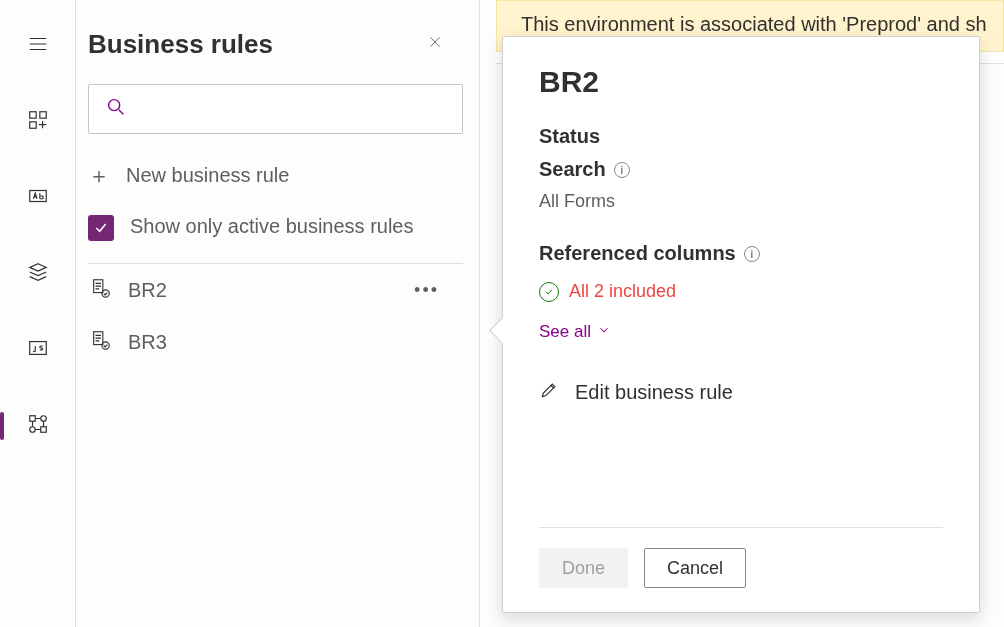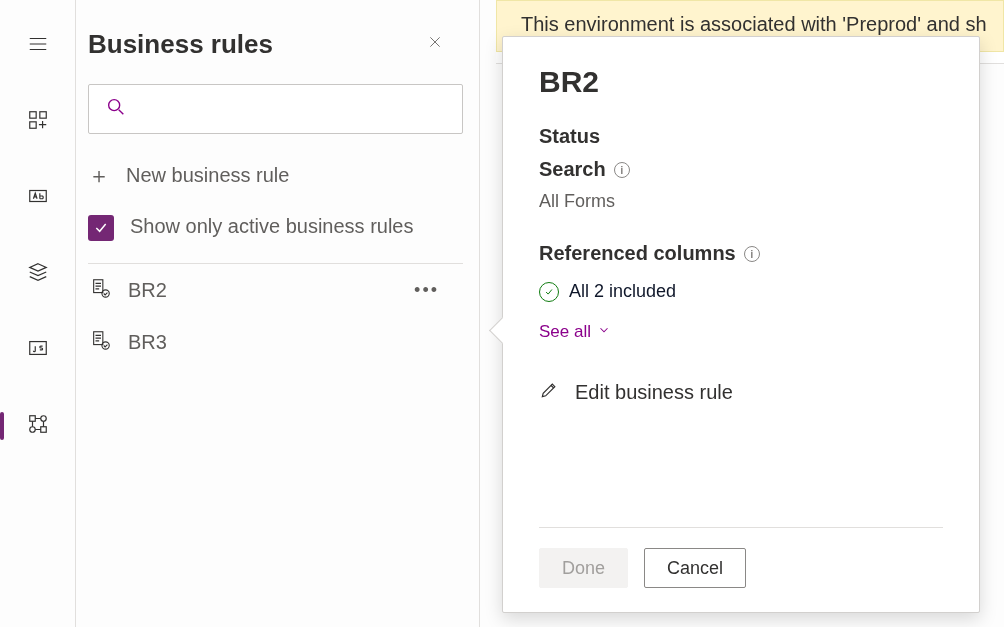--- a/index.html
+++ b/index.html
@@ -58,21 +58,21 @@
   .flyout{position:absolute;left:502px;top:36px;width:478px;bottom:14px;background:#fff;border:1px solid #d2d0ce;box-shadow:0 6px 18px rgba(0,0,0,.15);border-radius:2px;padding:28px 36px 0 36px;display:flex;flex-direction:column;}
   .flyout::before{content:"";position:absolute;left:-10px;top:284px;width:18px;height:18px;background:#fff;border-left:1px solid #d2d0ce;border-bottom:1px solid #d2d0ce;transform:rotate(45deg);}
   .fo-title{font-size:30px;font-weight:600;margin-bottom:26px;}
   .section-label{font-size:20px;font-weight:600;margin-bottom:10px;display:flex;align-items:center;gap:8px;}
   .info{width:16px;height:16px;border:1px solid #8a8886;border-radius:50%;display:inline-flex;align-items:center;justify-content:center;font-size:11px;color:#8a8886;}
   .toggle-row{display:flex;align-items:center;gap:18px;margin-bottom:28px;}
   .toggle{width:58px;height:30px;border-radius:15px;background:var(--purple);position:relative;}
   .toggle .knob{position:absolute;right:4px;top:4px;width:22px;height:22px;border-radius:50%;background:#fff;}
   .toggle-label{font-size:20px;}
   .scope-val{font-size:18px;color:#605e5c;margin-bottom:30px;}
-  .ref-row{display:flex;align-items:center;gap:10px;font-size:18px;color:#0f172a;margin-top:6px;}
+  .ref-row{display:flex;align-items:center;gap:10px;font-size:18px;color:#ef4444;margin-top:6px;}
   .check-circle{width:20px;height:20px;border:1.5px solid var(--green);border-radius:50%;display:flex;align-items:center;justify-content:center;}
   .check-circle svg{width:10px;height:10px;stroke:var(--green);stroke-width:2.4;fill:none;}
   .see-all{display:flex;align-items:center;gap:6px;color:var(--purple2);font-size:17px;margin-top:20px;cursor:pointer;}
   .see-all svg{width:14px;height:14px;stroke:var(--purple2);stroke-width:1.8;fill:none;}
   .edit-row{display:flex;align-items:center;gap:16px;font-size:20px;margin-top:38px;cursor:pointer;color:#323130;}
   .edit-row svg{width:20px;height:20px;stroke:#323130;fill:none;stroke-width:1.4;}
 
   .footer{margin-top:auto;border-top:1px solid var(--border);padding:20px 0 24px 0;display:flex;gap:16px;}
   .btn{height:40px;padding:12px 22px;font-size:18px;border-radius:2px;display:flex;align-items:center;justify-content:center;cursor:pointer;}
   .btn.primary{background:#f3f2f1;color:#a19f9d;border:1px solid #f3f2f1;}

